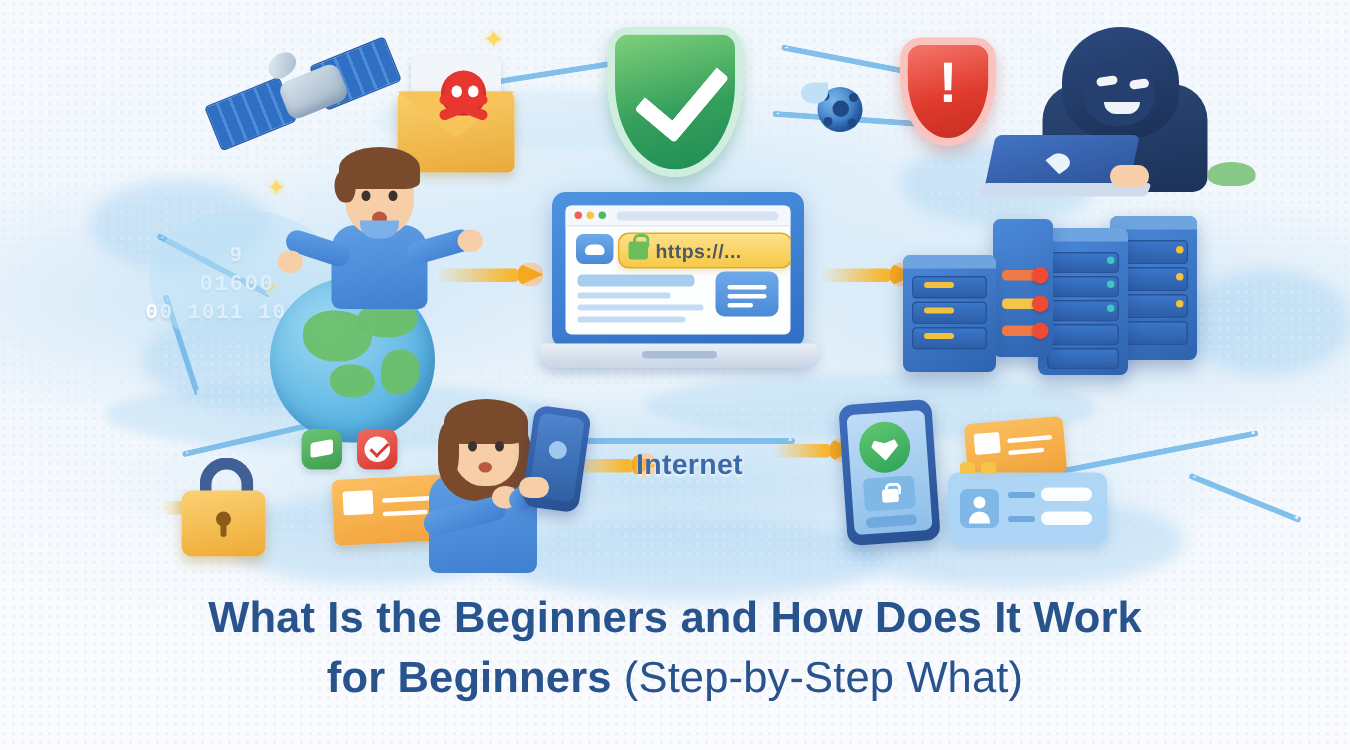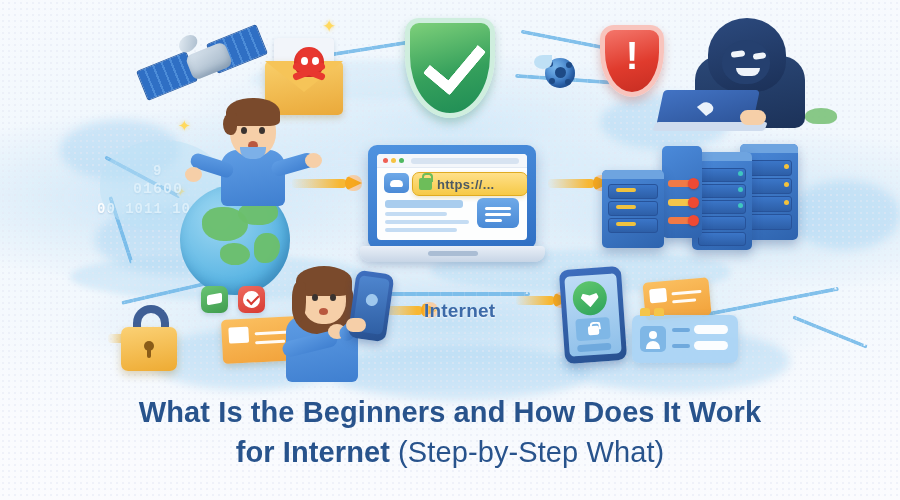--- a/index.html
+++ b/index.html
@@ -301,21 +301,21 @@
   </div>
   <div class="arrow" style="left:516px;top:292px;width:54px;">
     <div class="shaft"></div>
       <div class="head"></div>
   </div>
   <div class="arrow" style="left:108px;top:330px;width:46px;opacity:.9;">
     <div class="shaft"></div>
       <div class="head"></div>
   </div>
 
-  <div class="abs" style="left:360px;top:145px;width:190px;height:125px;">
+  <div class="abs" style="left:360px;top:128px;width:190px;height:125px;">
     <div class="lap-lid" style="left:8px;top:0;width:168px;height:104px;"></div>
     <div class="lap-screen" style="left:17px;top:9px;width:150px;height:86px;">
       <div class="brow-bar">
         <div class="dot" style="left:6px;background:#ef5f54;"></div>
         <div class="dot" style="left:14px;background:#f6c343;"></div>
         <div class="dot" style="left:22px;background:#4fb961;"></div>
         <div class="brow-url" style="left:34px;top:4px;width:108px;"></div>
       </div>
       <div class="backbtn" style="left:7px;top:19px;width:25px;height:20px;">
         <div class="cloudglyph"></div>
@@ -454,18 +454,18 @@
     <div class="pfield" style="left:62px;top:10px;width:34px;"></div>
     <div class="pline" style="left:40px;top:29px;width:18px;"></div>
     <div class="pfield" style="left:62px;top:26px;width:34px;"></div>
   </div>
   <div class="abs" style="left:640px;top:308px;width:10px;height:8px;background:#f5c54a;border-radius:3px 3px 0 0;"></div>
   <div class="abs" style="left:654px;top:308px;width:10px;height:8px;background:#f5c54a;border-radius:3px 3px 0 0;"></div>
 
   <div id="title-block">
     <div class="t-line">What Is the Beginners and How Does It Work</div>
     <div class="t-line">
-      <span>for Internet</span>
+      <span>for Beginners</span>
       <span class="t-light">(Step-by-Step What)</span>
     </div>
   </div>
 
 </div>
 
 </body></html>

